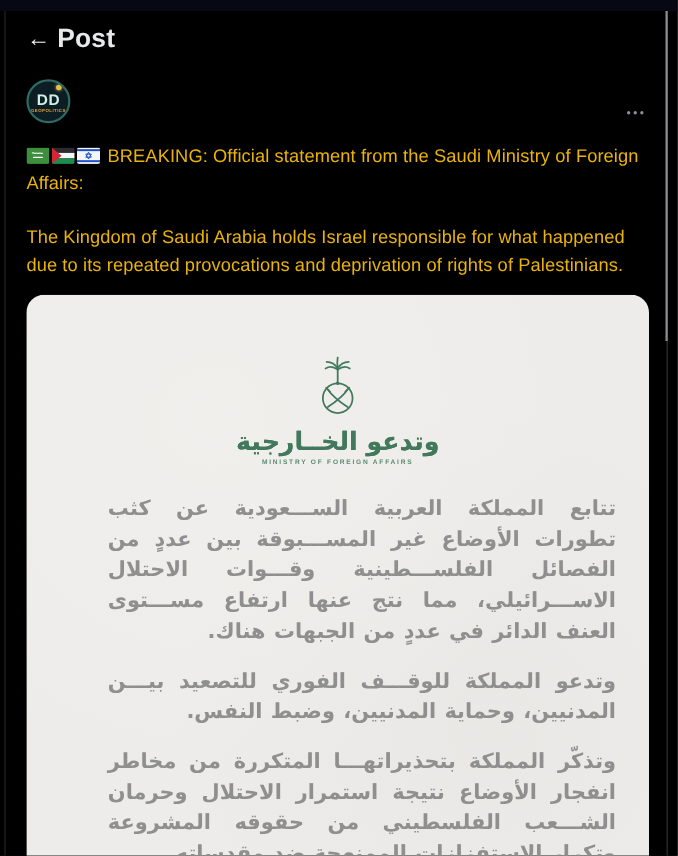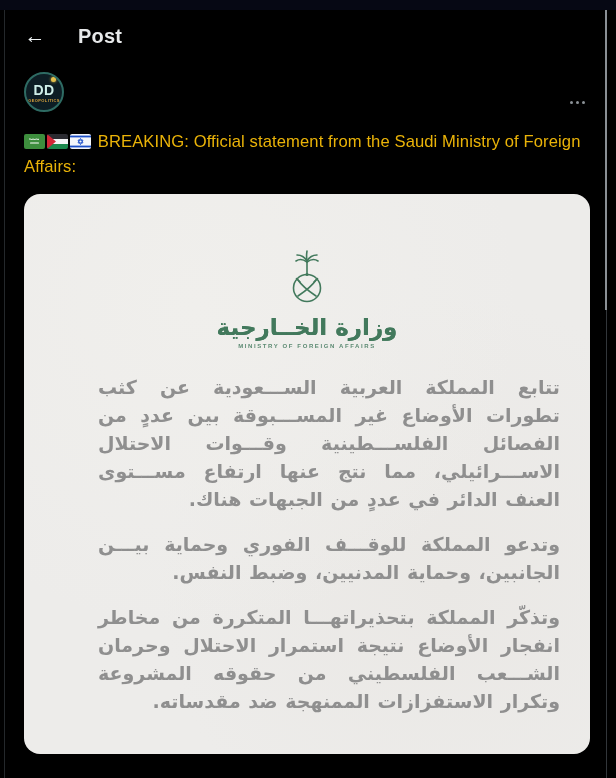--- a/index.html
+++ b/index.html
@@ -12,21 +12,21 @@
     position:absolute; left:4px; right:9px; top:10px; bottom:0;
     border-left:1px solid #24282b; border-right:1px solid #32363a;
     background:#000; overflow:hidden; padding:0 19px;
   }
   .scroll-thumb { position:absolute; right:9px; top:10px; width:2px; height:300px; background:#8a8f94; z-index:9; }
 
   
   .hdr { display:flex; align-items:center; height:52px; }
   .back-btn { width:34px; height:34px; margin-left:-6px; border:none; background:transparent; color:#eff3f4;
               font-size:21px; cursor:pointer; border-radius:50%; display:flex; align-items:center; justify-content:center; }
-  .hdr-title { color:#e7e9ea; font-size:20px; font-weight:bold; margin-left:26px; letter-spacing:.2px; }
+  .hdr-title { color:#e7e9ea; font-size:24px; font-weight:bold; letter-spacing:.2px; }
 
   
   .author-row { display:flex; align-items:flex-end; margin-top:10px; }
   .avatar { width:40px; height:40px; border-radius:50%; background:#0d1d24; border:2px solid #2e6b63;
             position:relative; overflow:hidden; flex:0 0 40px; }
   .avatar .dd { position:absolute; left:0; right:0; top:8px; text-align:center; color:#cfeee8;
                 font-weight:bold; font-size:14px; letter-spacing:.5px; }
   .avatar .sub { position:absolute; left:0; right:0; top:24px; text-align:center; color:#d8a13c;
                  font-size:4px; letter-spacing:.4px; font-weight:bold; }
   .avatar .pin { position:absolute; right:6px; top:3px; width:5px; height:5px; border-radius:50%;
@@ -113,20 +113,21 @@
         <svg width="21" height="15" viewBox="0 0 21 15">
           <rect width="21" height="15" fill="#f4f6fa"></rect>
           <rect y="1.6" width="21" height="1.8" fill="#1e50c8"></rect>
           <rect y="11.6" width="21" height="1.8" fill="#1e50c8"></rect>
           <path d="M10.5 4.4 L13 8.9 L8 8.9 Z" fill="none" stroke="#1e50c8" stroke-width=".9"></path>
           <path d="M10.5 10.6 L8 6.1 L13 6.1 Z" fill="none" stroke="#1e50c8" stroke-width=".9"></path>
         </svg>
       </span>
       <span>BREAKING: Official statement from the Saudi Ministry of Foreign Affairs:</span>
     </p>
+    <p>The Kingdom of Saudi Arabia holds Israel responsible for what happened due to its repeated provocations and deprivation of rights of Palestinians.</p>
   </div>
 
   <div class="doc-card">
     <div class="ministry">
       <span style="display:inline-block;">
         <svg width="54" height="56" viewBox="0 0 54 56">
           <g fill="none" stroke="#42795c" stroke-width="1.6" stroke-linecap="round">
 
             <path d="M27 24 L27 12"></path>
 
@@ -141,25 +142,25 @@
             <path d="M18 30 C22 36 30 42 36 46"></path>
             <path d="M36 30 C32 36 24 42 18 46"></path>
             <path d="M16.5 28.5 L20 32"></path>
             <path d="M37.5 28.5 L34 32"></path>
           </g>
           <g fill="#42795c">
             <circle cx="27" cy="24.5" r="1.6"></circle>
           </g>
         </svg>
       </span>
-      <div class="calli">وزارة الخــارجية</div>
+      <div class="calli">وتدعو الخــارجية</div>
       <div class="caption">MINISTRY OF FOREIGN AFFAIRS</div>
     </div>
 
     <div class="arabic-body">
       <p>تتابع المملكة العربية الســـعودية عن كثب تطورات الأوضاع غير المســـبوقة بين عددٍ من الفصائل الفلســـطينية وقـــوات الاحتلال الاســـرائيلي، مما نتج عنها ارتفاع مســـتوى العنف الدائر في عددٍ من الجبهات هناك.</p>
-      <p>وتدعو المملكة للوقـــف الفوري وحماية بيـــن الجانبين، وحماية المدنيين، وضبط النفس.</p>
+      <p>وتدعو المملكة للوقـــف الفوري للتصعيد بيـــن المدنيين، وحماية المدنيين، وضبط النفس.</p>
       <p>وتذكّر المملكة بتحذيراتهـــا المتكررة من مخاطر انفجار الأوضاع نتيجة استمرار الاحتلال وحرمان الشـــعب الفلسطيني من حقوقه المشروعة وتكرار الاستفزازات الممنهجة ضد مقدساته.</p>
 
     </div>
   </div>
 
 </div>
 
 </body></html>

